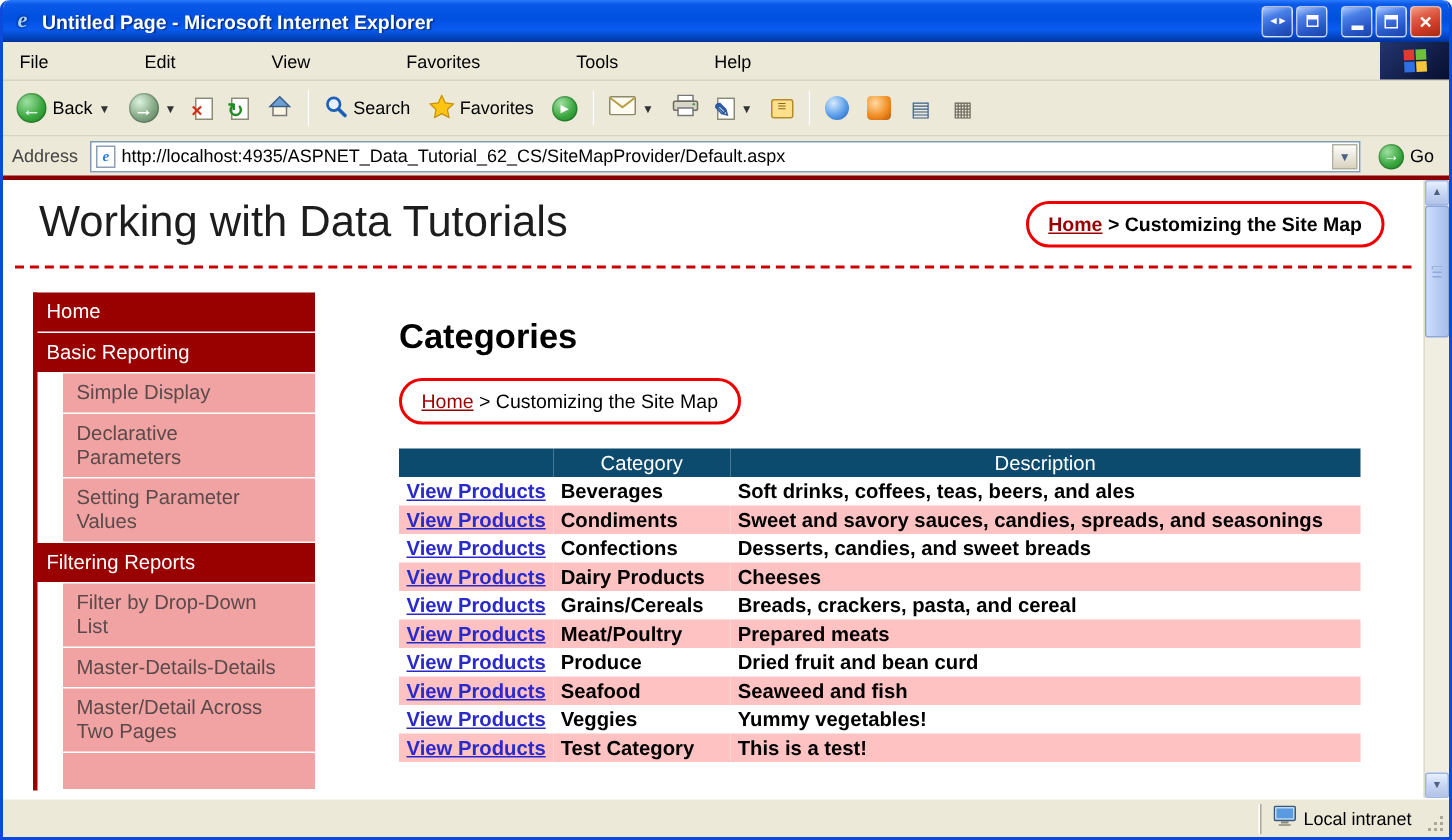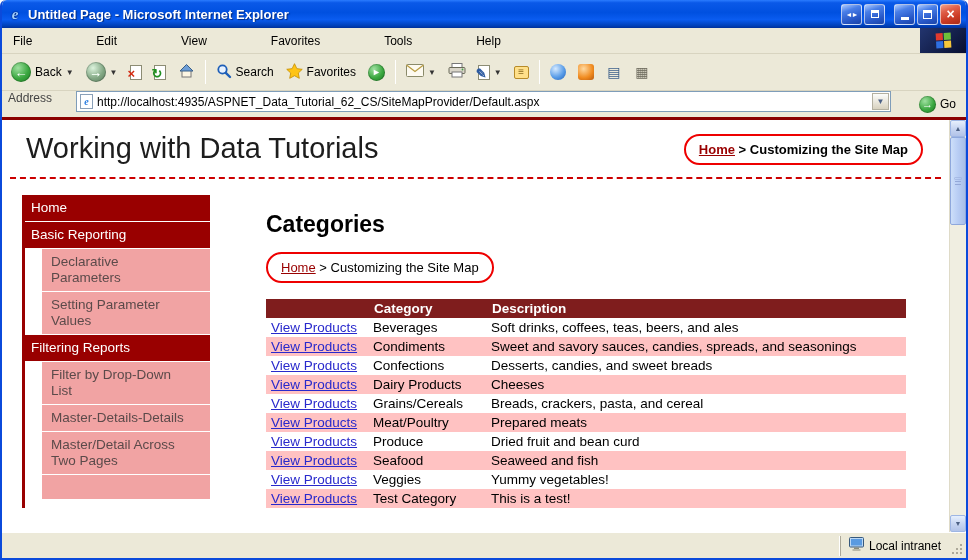--- a/index.html
+++ b/index.html
@@ -63,21 +63,21 @@
   .discuss{width:15px;height:13px;background:#ffe08a;border:1px solid #b78b29;border-radius:2px;
     display:flex;align-items:center;justify-content:center;font-size:10px;color:#8a6a1f;line-height:1;}
   .media-tri{font-size:9px;}
   .addon{width:16px;height:16px;display:flex;align-items:center;justify-content:center;}
   .sphere{border-radius:50%;background:radial-gradient(circle at 35% 30%,#d6eaff,#5a9de8 55%,#1e5fb8);}
   .orangeic{border-radius:3px;background:radial-gradient(circle at 35% 30%,#ffd9a0,#f08a1e 60%,#b85a10);}
   .calcChar{font-size:14px;color:#3c5f8a;}
   .gridChar{font-size:14px;color:#6a675a;}
 
   
-  .addressbar{flex:0 0 26px;display:flex;gap:24px;padding:0 6px;background:#ECE9D8;}
+  .addressbar{flex:0 0 26px;display:flex;align-items:center;gap:8px;padding:0 6px;background:#ECE9D8;}
   .addr-label{font-size:12px;color:#444;}
   .addr-input{flex:1;height:21px;background:#fff;border:1px solid #7F9DB9;display:flex;
     align-items:center;gap:4px;padding:1px 1px 1px 3px;cursor:text;}
   .page-icon{width:13px;height:15px;border:1px solid #8aa0b8;background:#fff;display:flex;flex:0 0 13px;
     align-items:center;justify-content:center;font:bold italic 10px "Liberation Serif",serif;color:#2a7de0;}
   .addr-text{flex:1;font-size:12px;color:#000;white-space:nowrap;overflow:hidden;}
   .addr-dd{width:17px;height:17px;background:linear-gradient(#fdfdfb,#d8d2bf);border:1px solid #b4b0a0;
     display:flex;align-items:center;justify-content:center;font-size:8px;color:#4d6185;cursor:pointer;}
   .go-button{display:flex;align-items:center;gap:4px;font-size:12px;color:#000;cursor:pointer;padding:1px 4px;}
 
@@ -104,22 +104,22 @@
   .side-item.lvl1{background:#990000;color:#fff;}
   .side-item.lvl2{background:#f1a3a3;color:#5b4a4a;margin-left:20px;padding:5px 26px 5px 9px;}
   .side-item.sliver{height:24px;}
 
   
   .main{margin-left:56px;flex:1;padding-right:40px;min-width:0;}
   h2{margin:16px 0 14px;font-size:23px;font-weight:bold;color:#000;}
   .crumb-oval.contentcrumb{display:inline-block;margin-bottom:14px;}
 
   table.cats{border-collapse:collapse;font-size:13.5px;color:#000;margin-top:2px;}
-  table.cats th{background:#7f1d1d;color:#fff;font-weight:bold;text-align:left;padding:2px 6px;}
-  table.cats td{padding:2px 5px;white-space:nowrap;vertical-align:top;}
+  table.cats th{background:#0c4a6e;color:#fff;font-weight:normal;text-align:center;padding:2px 6px;}
+  table.cats td{padding:2px 5px;white-space:nowrap;vertical-align:top;font-weight:bold;}
   table.cats th:nth-child(1){width:102px;}
   table.cats th:nth-child(2){width:118px;}
   table.cats th:nth-child(3){width:420px;}
   table.cats tbody tr:nth-child(even){background:#ffc2c2;}
   a.view-link{color:#2929cc;text-decoration:underline;cursor:pointer;}
 
   
   .scrollbar{flex:0 0 17px;background:#f0eee1;border-left:1px solid #dfdbc8;display:flex;flex-direction:column;}
   .sb-btn{flex:0 0 17px;display:flex;align-items:center;justify-content:center;font-size:7px;color:#4d6185;
     background:linear-gradient(#e7f0fd,#c8d6f2 50%,#b2c3e8);border:1px solid #9eb6e4;border-radius:2px;cursor:pointer;}
@@ -297,20 +297,21 @@
           <span>Customizing the Site Map</span>
         </div>
       </div>
 
       <div class="dashed"></div>
 
       <div class="page-body">
         <div class="sidebar">
             <div class="side-item lvl1">Home</div>
             <div class="side-item lvl1">Basic Reporting</div>
+            <div class="side-item lvl2">Simple Display</div>
             <div class="side-item lvl2">Declarative Parameters</div>
             <div class="side-item lvl2">Setting Parameter Values</div>
             <div class="side-item lvl1">Filtering Reports</div>
             <div class="side-item lvl2">Filter by Drop-Down List</div>
             <div class="side-item lvl2">Master-Details-Details</div>
             <div class="side-item lvl2">Master/Detail Across Two Pages</div>
             <div class="side-item lvl2 sliver"></div>
           </div>
 
         <div class="main">

